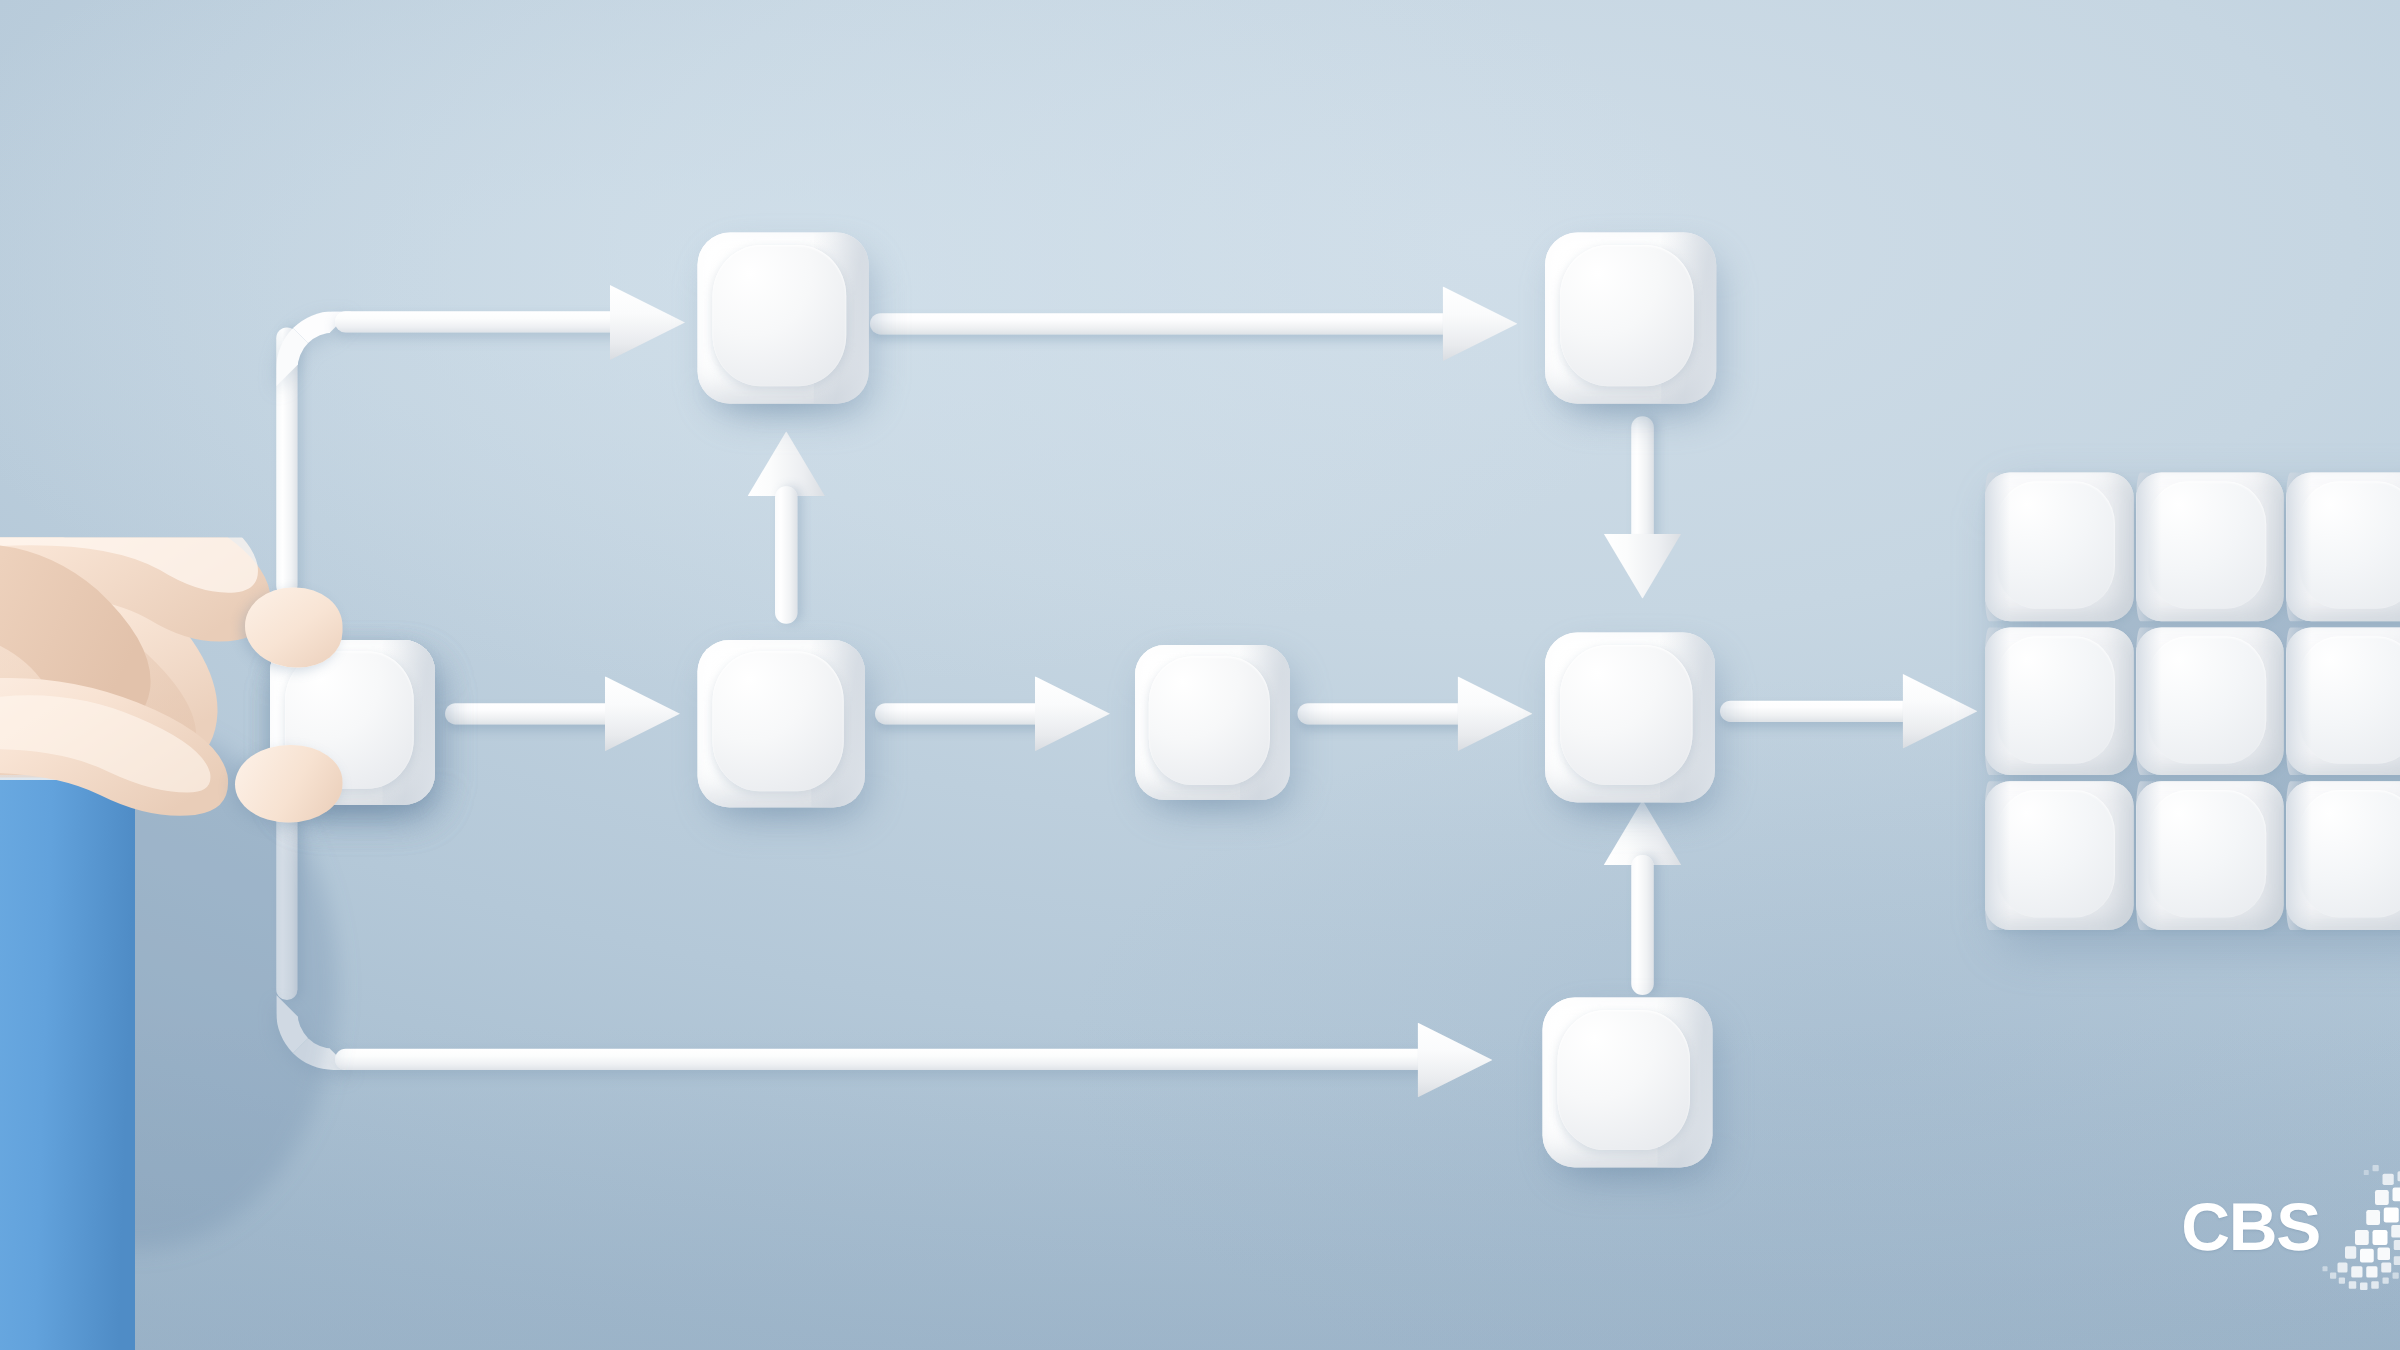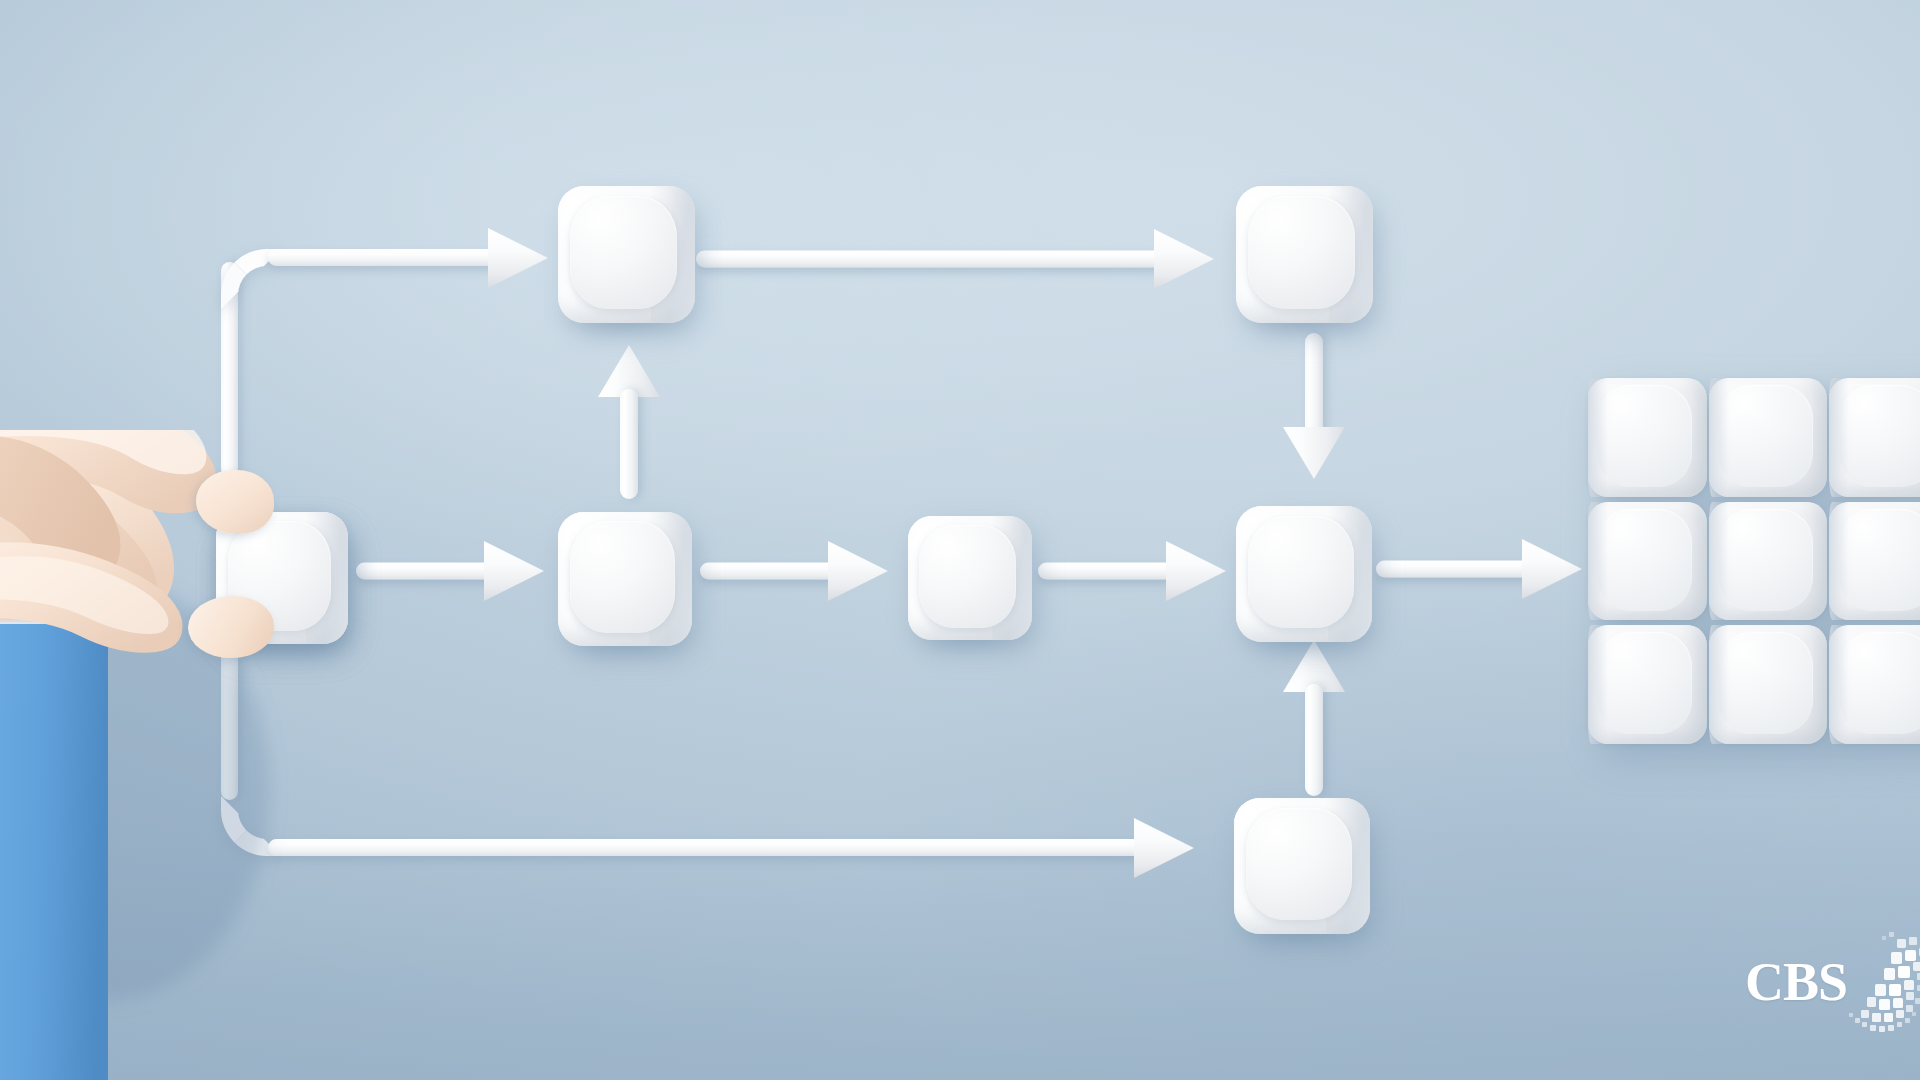--- a/index.html
+++ b/index.html
@@ -220,21 +220,21 @@
   .hand svg { display: block; }
 
   
   .logo {
     position: absolute;
     z-index: 9;
     display: flex;
     align-items: center;
   }
   .logo-text {
-    font-family: Liberation Serif, serif;
+    font-family: Liberation Sans, sans-serif;
     font-weight: bold;
     font-size: 54px;
     letter-spacing: -1px;
     color: #ffffff;
     line-height: 1;
     text-shadow: 0 1px 2px rgba(90,120,148,.25);
   }
   .logo-globe { position: relative; width: 96px; height: 104px; margin-left: -8px; }
 </style>
 </head>

